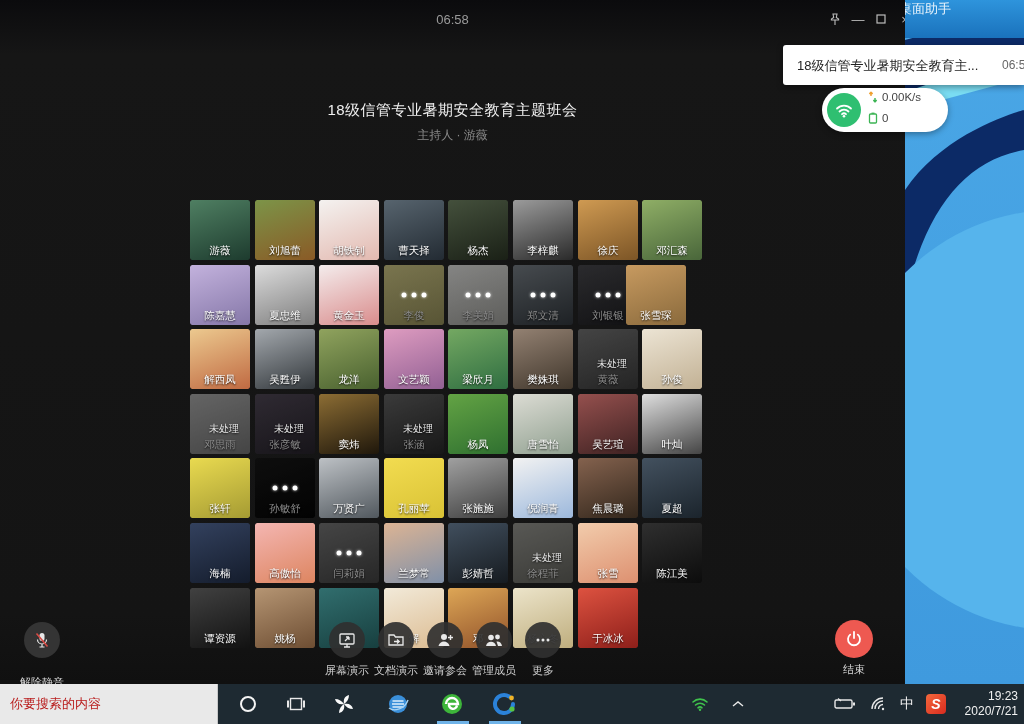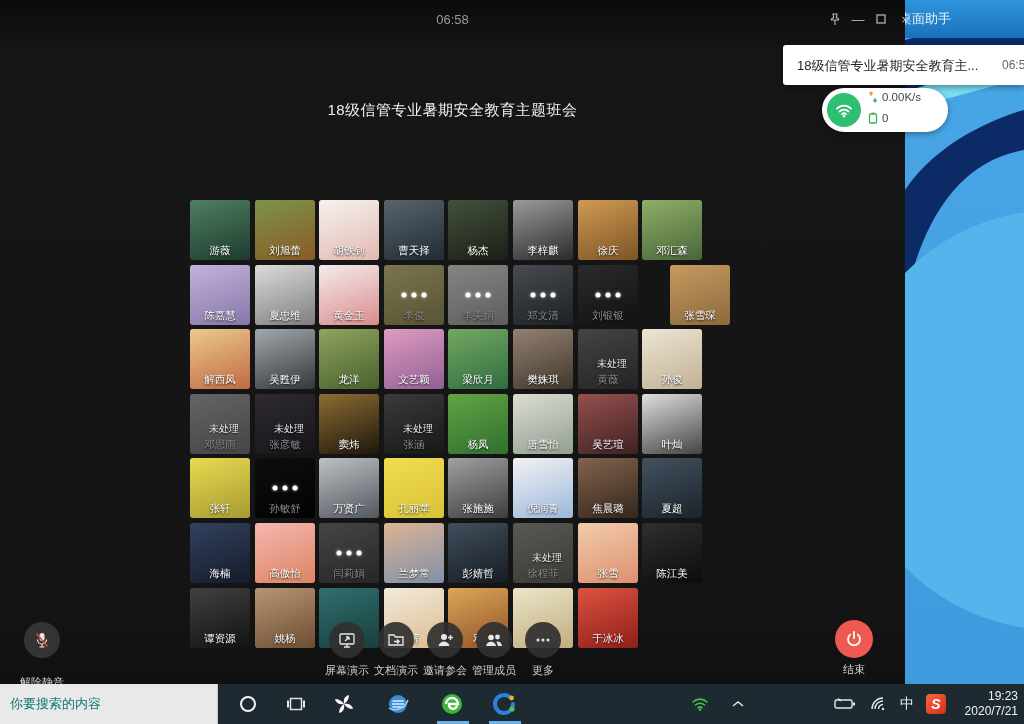--- a/index.html
+++ b/index.html
@@ -49,41 +49,41 @@
   #mic-btn .circ { width:36px; height:36px; margin:0 auto; border-radius:50%; background:#343434;
                    display:flex; align-items:center; justify-content:center; }
   #mic-btn .tlabel { margin-top:17px; font-size:11px; color:#d8d8d8; }
   #end-btn { position:absolute; left:828px; top:620px; width:52px; text-align:center; cursor:pointer; }
   #end-btn .circ { width:38px; height:38px; margin:0 auto; border-radius:50%; background:#ee5951;
                    display:flex; align-items:center; justify-content:center; }
   #end-btn .tlabel { margin-top:4px; font-size:11px; color:#d8d8d8; }
 
   
   #assistant { position:absolute; left:905px; top:0; width:119px; height:38px; overflow:hidden;
-               background:linear-gradient(180deg,#2e94dc,#1a72bc); display:flex; align-items:center; }
+               background:linear-gradient(180deg,#2e94dc,#1a72bc); display:flex; align-items:flex-start; }
   #assistant span { color:#eaf4fc; font-size:13px; margin-left:-6px; white-space:nowrap; }
 
   
   #notif { position:absolute; left:783px; top:45px; width:241px; height:40px; background:#ffffff;
            border-radius:3px 0 0 3px; box-shadow:0 2px 6px rgba(0,0,0,.4); overflow:hidden; }
   #notif .ntext { position:absolute; left:14px; top:12px; font-size:13px; color:#222; white-space:nowrap; }
   #notif .ntime { position:absolute; left:219px; top:13px; font-size:12px; color:#666; white-space:nowrap; }
 
   
   #netpill { position:absolute; left:822px; top:88px; width:126px; height:44px; background:#fff;
              border-radius:22px; box-shadow:0 2px 6px rgba(0,0,0,.35); }
   #netpill .gcirc { position:absolute; left:5px; top:5px; width:34px; height:34px; border-radius:50%;
                     background:#2fbf71; display:flex; align-items:center; justify-content:center; }
   .nprow { position:absolute; left:46px; font-size:11.5px; color:#444; display:flex; align-items:center; gap:4px; }
 
   
   #taskbar { position:absolute; left:0; top:684px; width:1024px; height:40px; background:#1e2a32; }
   #tb-search { position:absolute; left:0; top:0; width:218px; height:40px; background:#e9e9e9;
                border-right:1px solid #c8c8c8; display:flex; align-items:center; }
-  #tb-search span { margin-left:10px; font-size:13px; color:#0f766e; }
+  #tb-search span { margin-left:10px; font-size:13px; color:#b91c1c; }
   .tbicon { position:absolute; top:0; width:40px; height:40px; display:flex; align-items:center;
             justify-content:center; cursor:pointer; }
   .active-line { position:absolute; bottom:0; height:3px; background:#6fb3e8; }
   #tray { position:absolute; right:0; top:0; height:40px; }
   .trayicon { position:absolute; top:0; height:40px; display:flex; align-items:center;
               justify-content:center; cursor:pointer; }
   #tb-ime { color:#f0f0f0; font-size:14px; }
   #tb-sogou { width:20px; height:20px; border-radius:4px;
               background:linear-gradient(135deg,#f4683c,#d92b1f); color:#fff; font-weight:bold;
               font-size:14px; font-style:italic; display:flex; align-items:center; justify-content:center; }
@@ -122,20 +122,21 @@
       <div class="winctl" id="ctl-min">—</div>
       <div class="winctl" id="ctl-max">
         <svg width="10" height="10" viewBox="0 0 10 10">
             <rect x="1" y="1" width="8" height="8" fill="none" stroke="#bcbcbc" stroke-width="1.2"></rect>
           </svg>
       </div>
       <div class="winctl" id="ctl-close">×</div>
     </div>
 
     <div id="mtg-title">18级信管专业暑期安全教育主题班会</div>
+    <div id="mtg-subtitle">主持人 · 游薇</div>
 
     <div id="grid">
         <div class="cell" style="left: 190px; top: 200px; padding-left: 44px;">
           <div class="avatar" style="background: linear-gradient(160deg, rgb(79, 127, 98), rgb(29, 59, 46));"></div>
           <div class="pname">游薇</div>
         </div>
         <div class="cell" style="left: 255px; top: 200px;">
           <div class="avatar" style="background: linear-gradient(160deg, rgb(124, 148, 72), rgb(138, 90, 38));"></div>
           <div class="pname">刘旭蕾</div>
         </div>
@@ -204,21 +205,21 @@
         </div>
         <div class="cell" style="left: 578px; top: 265px;">
           <div class="avatar dimmed" style="background: linear-gradient(160deg, rgb(69, 69, 77), rgb(27, 27, 33));"></div>
           <div class="dots">
             <i></i>
             <i></i>
             <i></i>
           </div>
           <div class="pname dim">刘银银</div>
         </div>
-        <div class="cell" style="left: 670px; top: 265px;">
+        <div class="cell" style="left: 626px; top: 265px;">
           <div class="avatar" style="background: linear-gradient(160deg, rgb(199, 154, 96), rgb(138, 106, 60));"></div>
           <div class="pname">张雪琛</div>
         </div>
         <div class="cell" style="left: 190px; top: 329px;">
           <div class="avatar" style="background: linear-gradient(160deg, rgb(236, 201, 143), rgb(192, 106, 66));"></div>
           <div class="pname">解西凤</div>
         </div>
         <div class="cell" style="left: 255px; top: 329px;">
           <div class="avatar" style="background: linear-gradient(160deg, rgb(163, 168, 173), rgb(51, 56, 60));"></div>
           <div class="pname">吴甦伊</div>

